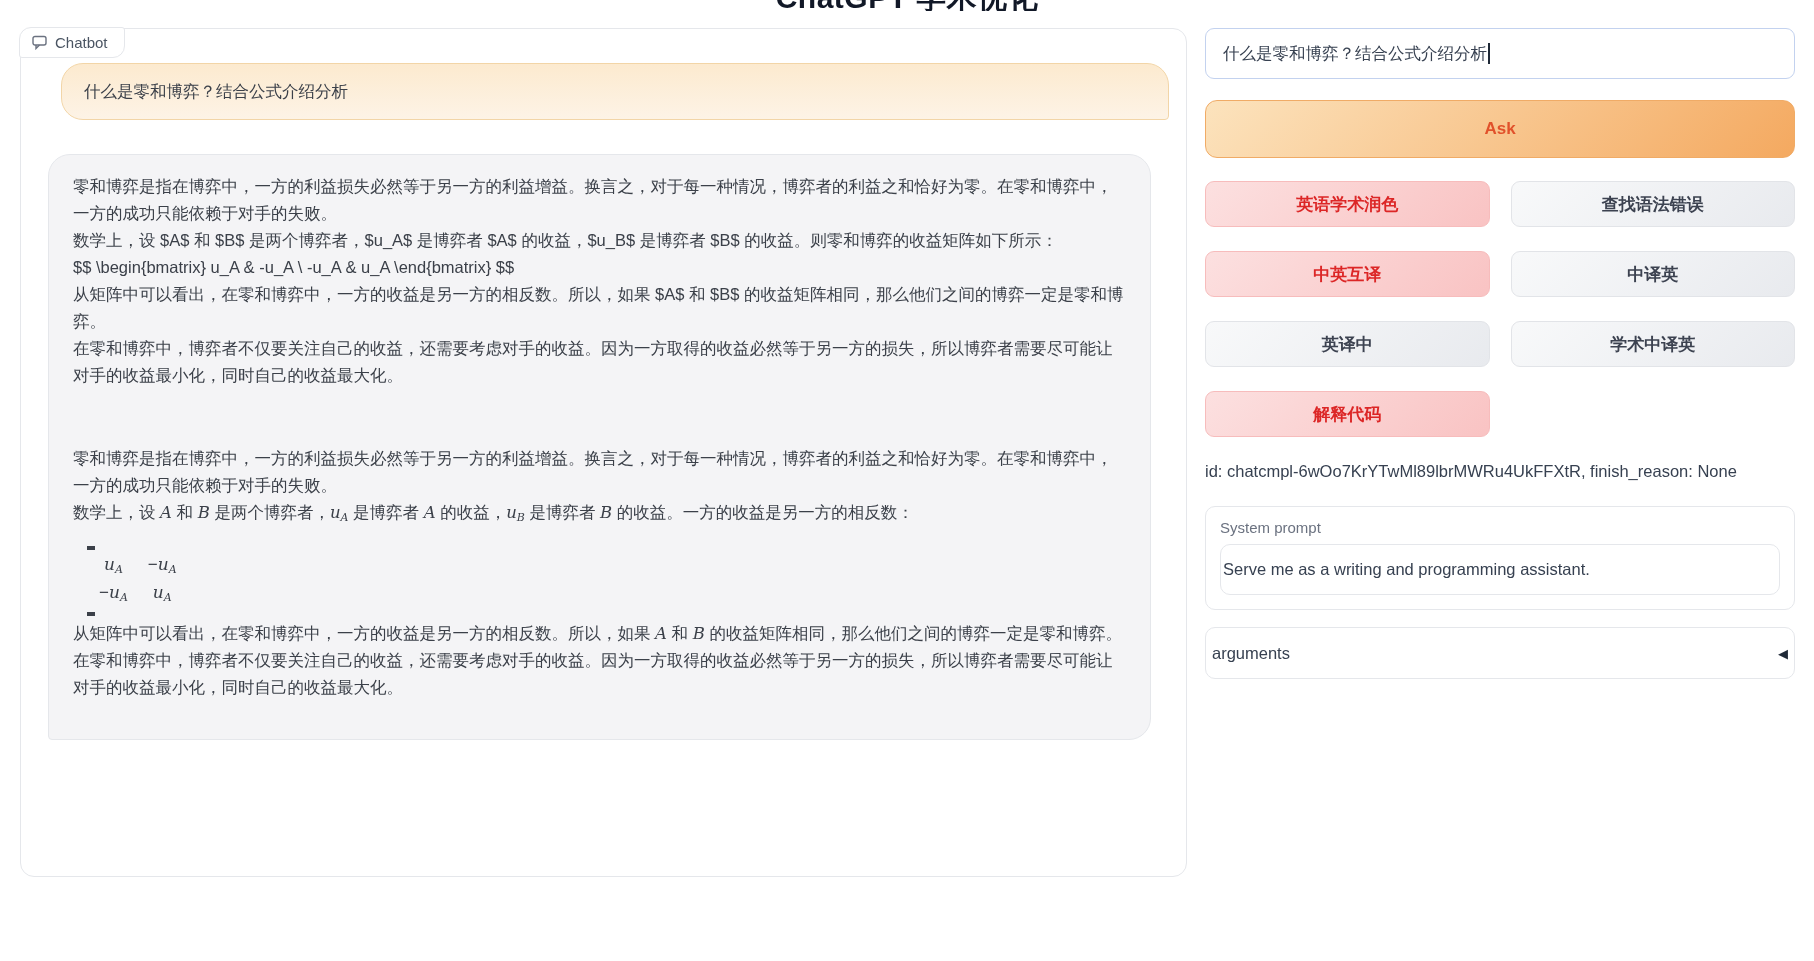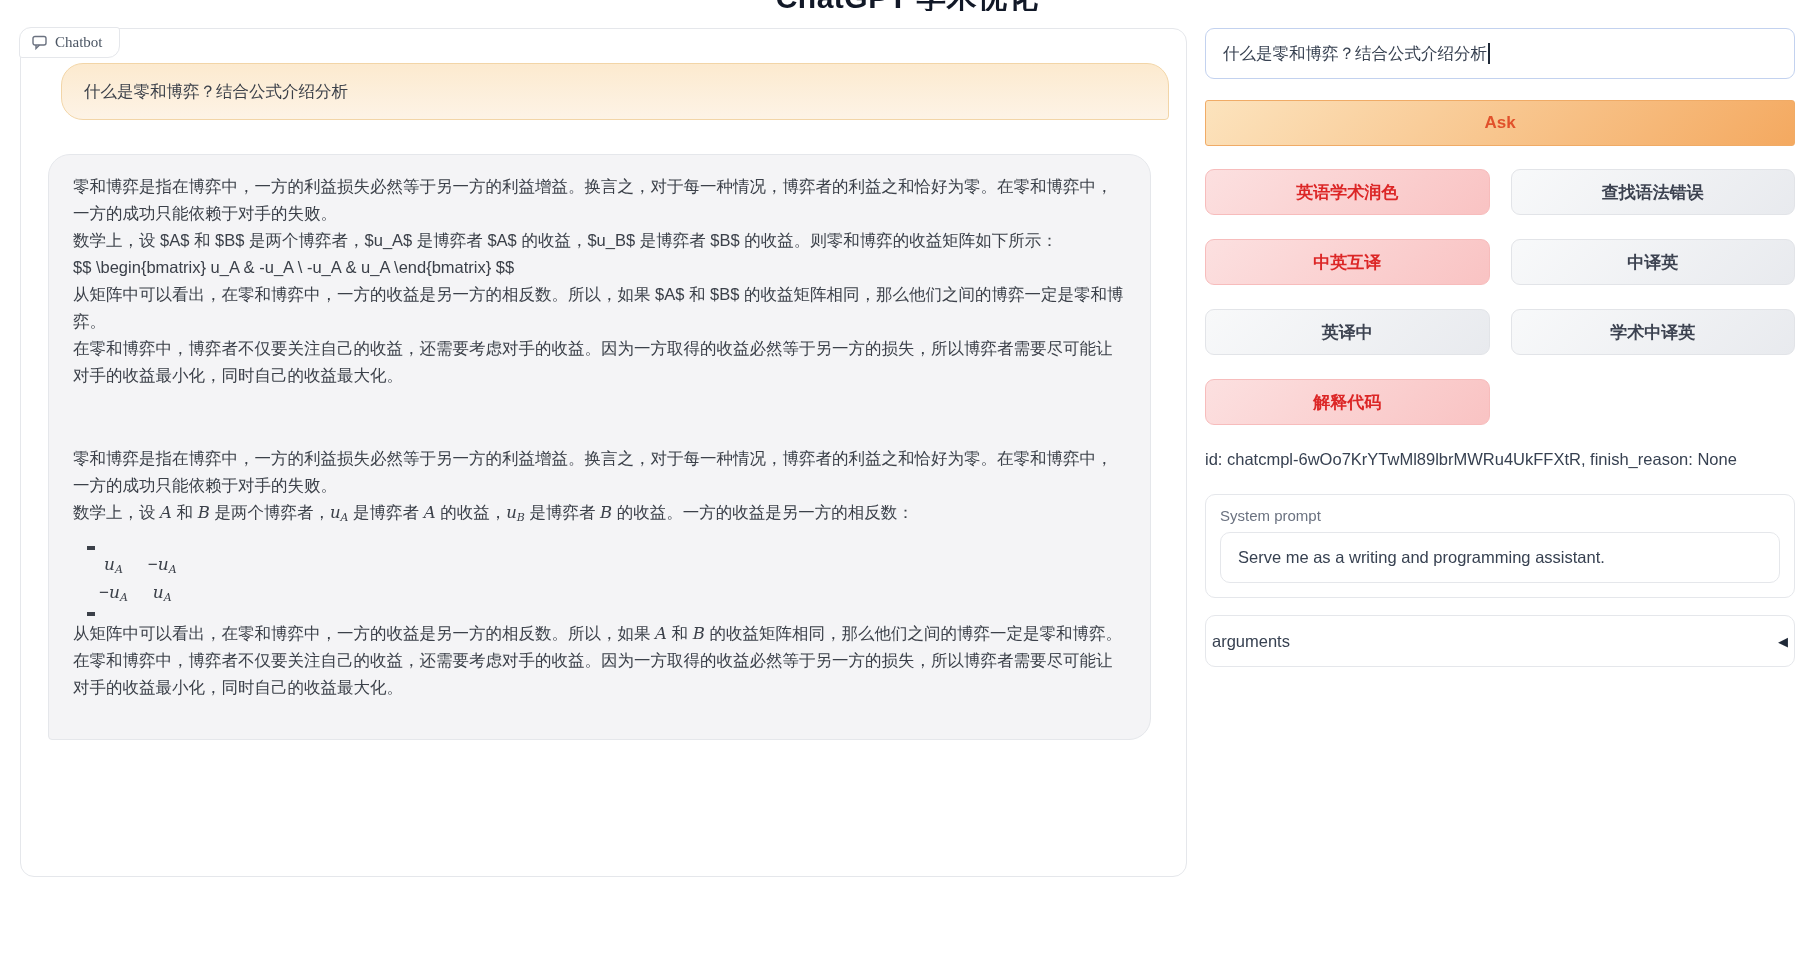--- a/index.html
+++ b/index.html
@@ -9,21 +9,21 @@
 
   
   .title-clip { position:absolute; top:0; left:0; width:100%; height:11px; overflow:hidden; }
   .title-clip h1 { margin:-22px 0 0 0; text-align:center; font-size:30px; font-weight:700; color:#111827; letter-spacing:.5px; }
 
   
   .chat-panel { position:absolute; left:20px; top:28px; width:1167px; height:849px;
     background:#fff; border:1.5px solid #e5e7eb; border-radius:14px; }
   .chat-label { position:absolute; top:-2px; left:-2px; display:inline-flex; align-items:center; gap:7px;
     padding:6px 16px 6px 12px; background:#fff; border:1.5px solid #e5e7eb;
-    border-radius:12px 3px 12px 3px; color:#4b5563; font-size:15px; z-index:2;font-family:Liberation Serif, serif; }
+    border-radius:12px 3px 12px 3px; color:#4b5563; font-size:15px; z-index:2; }
   .chat-label svg { display:block; }
 
   .messages { position:absolute; inset:0; padding-top:34px; overflow:hidden; border-radius:14px; }
   .msg { font-size:16.5px; line-height:27px; color:#3b4049; }
   .msg-user { margin:0 17px 0 40px; padding:14px 22px;
     background:linear-gradient(180deg,#fceacf 0%,#fdf3e6 100%);
     border:1.5px solid #f2d5a7; border-radius:22px 22px 4px 22px; }
   .msg-bot { margin:34px 35px 0 27px; padding:18px 24px 4px;
     background:#f4f4f6; border:1.5px solid #e5e7eb; border-radius:22px 22px 22px 4px; }
   .para-gap { height:56px; }
@@ -40,34 +40,34 @@
     padding:3px 12px; font-size:17px; line-height:23px; text-align:center; color:#3b4049; }
   .mx-cell { white-space:nowrap; }
 
   
   .right-col { position:absolute; left:1205px; top:0; width:590px; }
   .prompt-box { margin-top:28px; height:51px; background:#fff; border:1.6px solid #c3d2ef;
     border-radius:9px; padding:0 17px; display:flex; align-items:center; font-size:16.5px; color:#374151; }
   .caret { width:1.5px; height:21px; background:#1f2937; margin-left:1px; }
 
   button { font-family:inherit; cursor:pointer; }
-  .ask-btn { margin-top:21px; width:100%; height:46px; border:1px solid #f0ab66; border-radius:3px;
+  .ask-btn { margin-top:21px; width:100%; height:58px; border:1px solid #f0ab66; border-radius:12px;
     background:linear-gradient(135deg,#fce3bd 0%,#f4a960 100%);
     color:#e1512b; font-weight:700; font-size:17px; }
 
   .btn-grid { margin-top:23px; display:grid; grid-template-columns:1fr 1fr; column-gap:21px; row-gap:24px; }
   .qbtn { height:46px; border-radius:9px; font-size:17px; font-weight:700; border:1px solid transparent; }
   .qbtn.gray { background:linear-gradient(135deg,#f8f9fa 0%,#e8eaee 100%); border-color:#e2e4e8; color:#3c4250; }
   .qbtn.pink { background:linear-gradient(135deg,#fce0e0 0%,#f9c3c3 100%); border-color:#f7bcbc; color:#dc2626; }
 
   .status-line { margin-top:25px; font-size:16.5px; color:#374151; }
 
   .sys-panel { margin-top:25px; background:#fff; border:1.5px solid #e5e7eb; border-radius:10px; padding:12px 14px 14px; }
   .sys-label { color:#6b7280; font-size:15px; }
-  .sys-input { margin-top:8px; border:1.5px solid #e5e7eb; border-radius:10px; padding:15px 17px;
+  .sys-input { margin-top:8px; border:1.5px solid #e5e7eb; border-radius:10px; padding:15px 2px;
     font-size:16.5px; color:#374151; background:#fff; }
 
   .accordion { margin-top:17px; background:#fff; border:1.5px solid #e5e7eb; border-radius:10px;
     height:52px; display:flex; align-items:center; justify-content:space-between; padding:0 6px; cursor:pointer; }
   .acc-label { font-size:16.5px; color:#374151; }
   .acc-arrow { font-size:13px; color:#1f2937; }
 </style>
 </head>
 <body>
 

